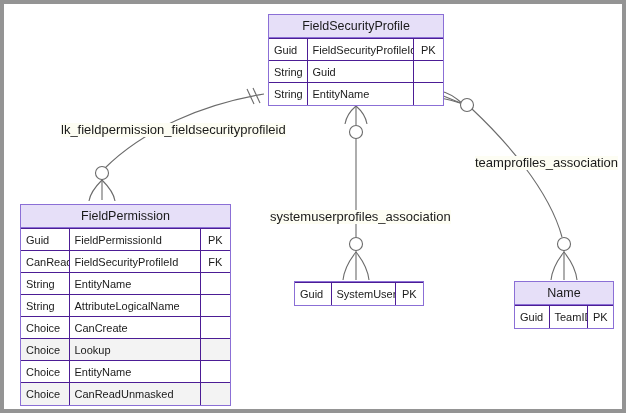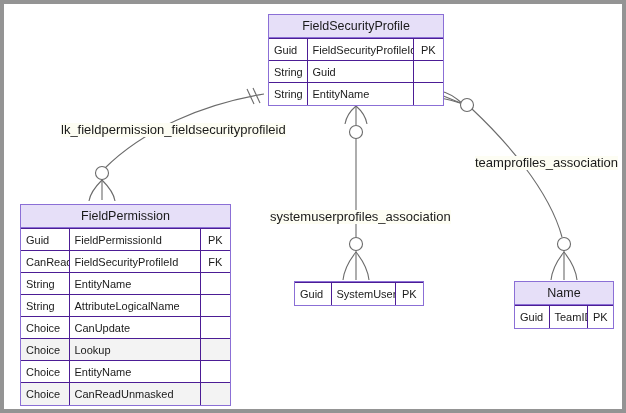--- a/index.html
+++ b/index.html
@@ -220,21 +220,21 @@
             <td class="c-name">EntityName</td>
             <td class="c-key"></td>
           </tr>
           <tr>
             <td class="c-type">String</td>
             <td class="c-name">AttributeLogicalName</td>
             <td class="c-key"></td>
           </tr>
           <tr>
             <td class="c-type">Choice</td>
-            <td class="c-name">CanUpdate</td>
+            <td class="c-name">CanCreate</td>
             <td class="c-key"></td>
           </tr>
           <tr class="tint">
             <td class="c-type">Choice</td>
             <td class="c-name">Lookup</td>
             <td class="c-key"></td>
           </tr>
           <tr>
             <td class="c-type">Choice</td>
             <td class="c-name">EntityName</td>

